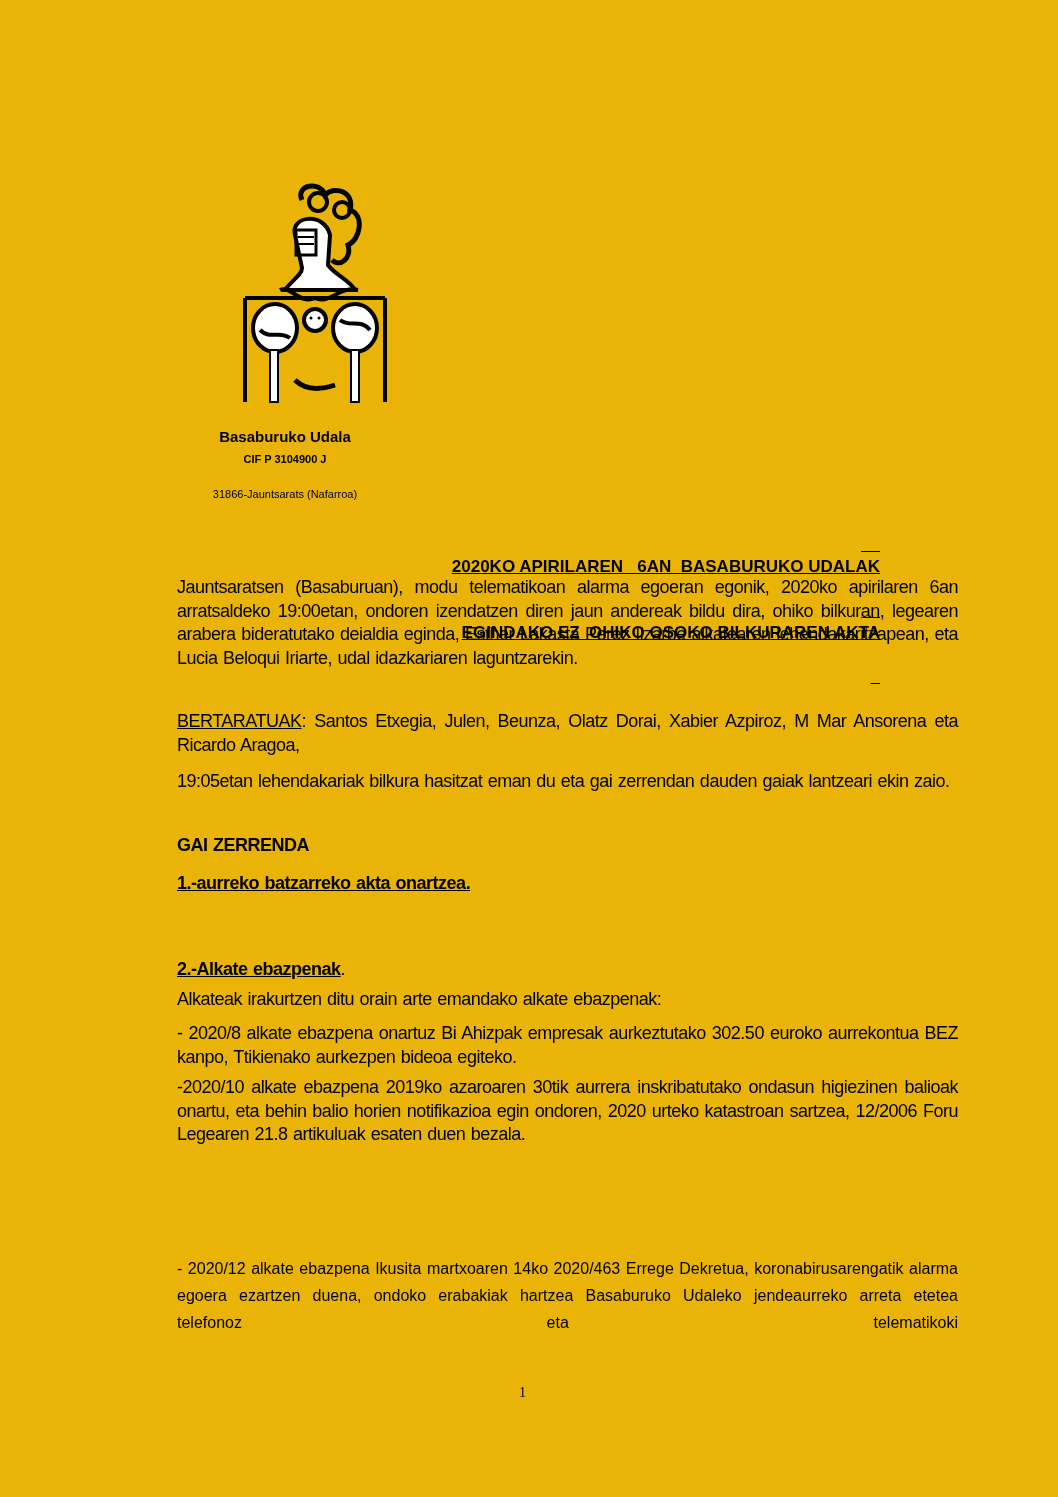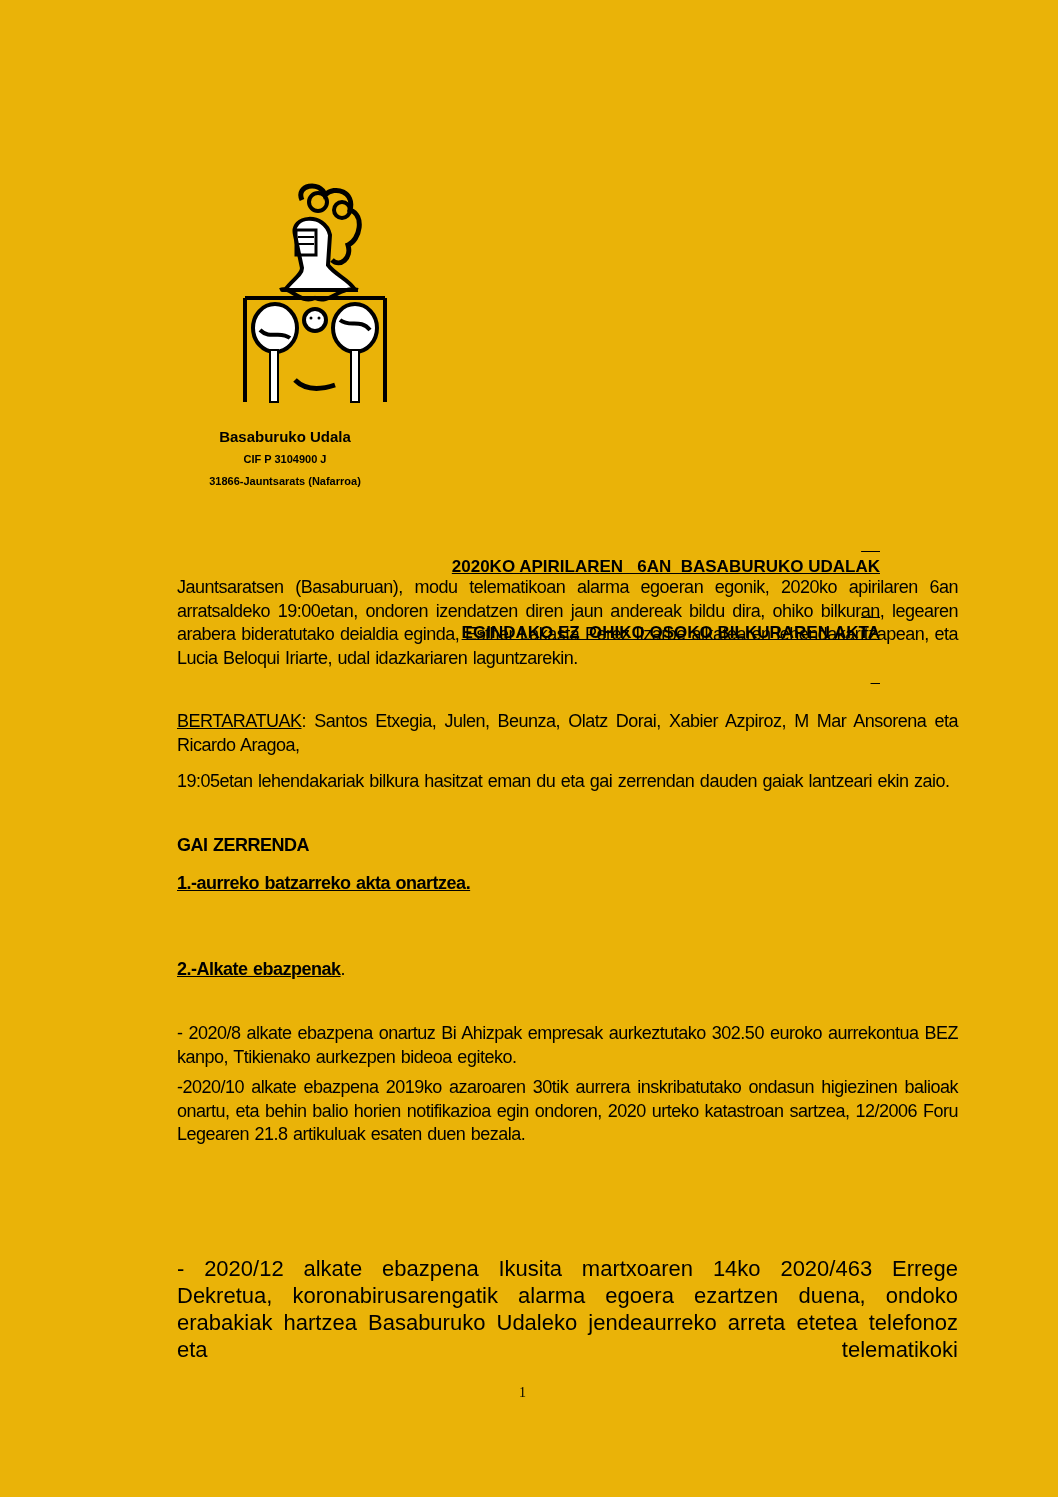--- a/index.html
+++ b/index.html
@@ -4,40 +4,40 @@
 <style>
   html, body { margin:0; padding:0; background:#ffffff; }
   body { width:1058px; height:1497px; position:relative; overflow:hidden; color:#000;
          font-family:"Liberation Sans", sans-serif; }
   .page { position:absolute; left:0; top:0; width:1058px; height:1497px; background:#eab308; }
 
   .crest { position:absolute; left:240px; top:180px; width:150px; height:225px; }
   .org-block { position:absolute; left:160px; top:426px; width:250px; text-align:center; }
   .org-name { font-weight:bold; font-size:15px; line-height:22px; }
   .org-cif { font-weight:bold; font-size:11px; line-height:22px; }
-  .org-addr { font-weight:bold; font-size:11px; line-height:22px; }
+  .org-addr { font-weight:normal; font-size:11px; line-height:22px;margin-top:13px; }
 
   .title { position:absolute; left:200px; top:512px; width:680px; text-align:right;
            font-weight:bold; font-size:17px; line-height:22px; text-decoration:underline; white-space:pre; }
 
   .body { position:absolute; left:151px; width:781px; font-size:18px; line-height:23.5px;
           text-align:justify; font-family:"Liberation Sans", sans-serif; letter-spacing:-0.5px; word-spacing:1px;margin-left:26px; }
   .p-intro { top:576px; }
   .p-bertaratuak { top:710px; }
   .p-hasiera { top:770px; }
   .h-gai { top:834px; font-weight:bold; }
   .h-item1 { top:872px; font-weight:bold; text-decoration:underline; }
   .p-item1 { top:915px; }
   .h-item2 { top:958px; }
   .h-item2 .u { font-weight:bold; text-decoration:underline; }
   .p-item2 { top:988px; }
   .p-eb9 { top:1022px; }
   .p-eb10 { top:1076px; }
   .p-eb11 { top:1156px; }
-  .p-eb12 { top:1255px; font-size:22px; line-height:27px; letter-spacing:0px; }
+  .p-eb12 { top:1255px; font-size:16px; line-height:27px; letter-spacing:0px; }
   .ul { text-decoration:underline; }
   .tail-last { text-align:justify; text-align-last:justify; }
   .pagenum { position:absolute; left:519px; top:1385px; font-family:"Liberation Serif", serif; font-size:14px; }
 </style>
 </head>
 <body>
 
 <div class="page">
 
   <svg class="crest" viewBox="0 0 150 225">
@@ -82,19 +82,20 @@
 
   <div class="body p-bertaratuak"><span class="ul">BERTARATUAK</span><span>: Santos Etxegia, Julen, Beunza, Olatz Dorai, Xabier Azpiroz, M Mar Ansorena eta Ricardo Aragoa,</span></div>
 
   <div class="body p-hasiera">19:05etan  lehendakariak bilkura hasitzat eman du eta gai zerrendan dauden gaiak lantzeari ekin zaio.</div>
 
   <div class="body h-gai">GAI ZERRENDA</div>
 
   <div class="body h-item1">1.-aurreko batzarreko akta onartzea.</div>
 
   <div class="body h-item2"><span class="u">2.-Alkate ebazpenak</span><span>.</span></div>
+  <div class="body p-item2">Alkateak irakurtzen ditu orain arte emandako alkate ebazpenak:</div>
 
   <div class="body p-eb9">- 2020/8 alkate ebazpena onartuz Bi Ahizpak empresak aurkeztutako 302.50 euroko aurrekontua BEZ kanpo, Ttikienako aurkezpen bideoa egiteko.</div>
   <div class="body p-eb10">-2020/10 alkate ebazpena 2019ko azaroaren 30tik aurrera inskribatutako ondasun higiezinen balioak onartu, eta behin balio horien notifikazioa egin ondoren, 2020 urteko katastroan sartzea, 12/2006 Foru Legearen 21.8 artikuluak esaten duen bezala.</div>
   <div class="body p-eb12 tail-last">- 2020/12 alkate ebazpena Ikusita martxoaren 14ko 2020/463 Errege Dekretua, koronabirusarengatik alarma egoera ezartzen duena, ondoko erabakiak hartzea Basaburuko Udaleko jendeaurreko arreta etetea  telefonoz eta telematikoki</div>
 
   <div class="pagenum">1</div>
 </div>
 
 </body></html>

